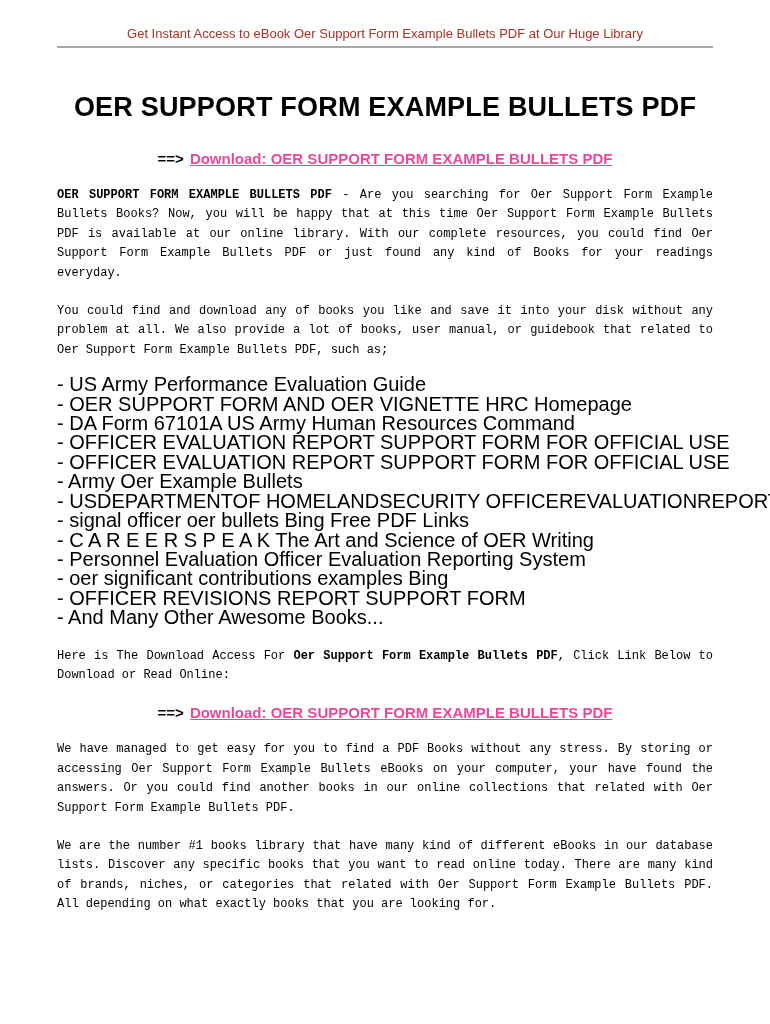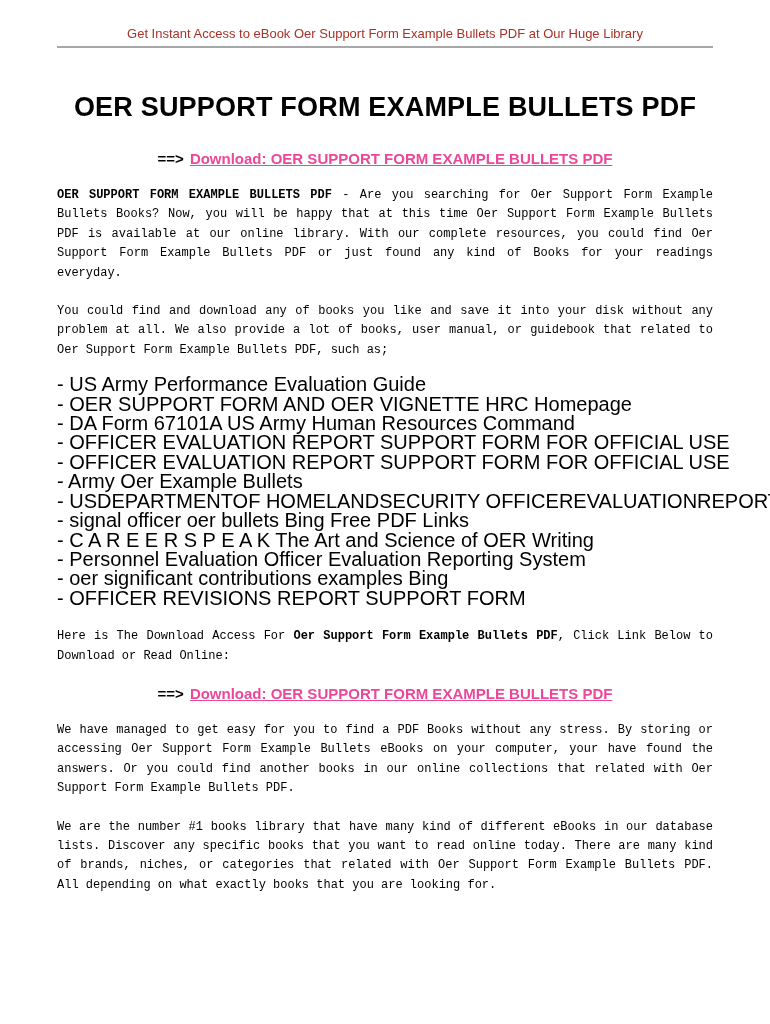--- a/index.html
+++ b/index.html
@@ -101,20 +101,21 @@
     <li>- DA Form 67101A US Army Human Resources Command</li>
     <li>- OFFICER EVALUATION REPORT SUPPORT FORM FOR OFFICIAL USE</li>
     <li>- OFFICER EVALUATION REPORT SUPPORT FORM FOR OFFICIAL USE</li>
     <li>- Army Oer Example Bullets</li>
     <li>- USDEPARTMENTOF HOMELANDSECURITY OFFICEREVALUATIONREPORTOER</li>
     <li>- signal officer oer bullets Bing Free PDF Links</li>
     <li>- C A R E E R S P E A K The Art and Science of OER Writing</li>
     <li>- Personnel Evaluation Officer Evaluation Reporting System</li>
     <li>- oer significant contributions examples Bing</li>
     <li>- OFFICER REVISIONS REPORT SUPPORT FORM</li>
+    <li>- And Many Other Awesome Books...</li>
   </ul>
 
   <p class="body-text"><span>Here is The Download Access For </span><b>Oer Support Form Example Bullets PDF</b><span>, Click Link Below to Download or Read Online:</span></p>
 
   <div class="download-row mid-download">
     <span class="arrow">==&gt;</span><a>Download: OER SUPPORT FORM EXAMPLE BULLETS PDF</a>
   </div>
 
   <p class="body-text bottom-gap">We have managed to get easy for you to find a PDF Books without any stress. By storing or accessing Oer Support Form Example Bullets eBooks on your computer, your have found the answers. Or you could find another books in our online collections that related with Oer Support Form Example Bullets PDF.</p>
 

